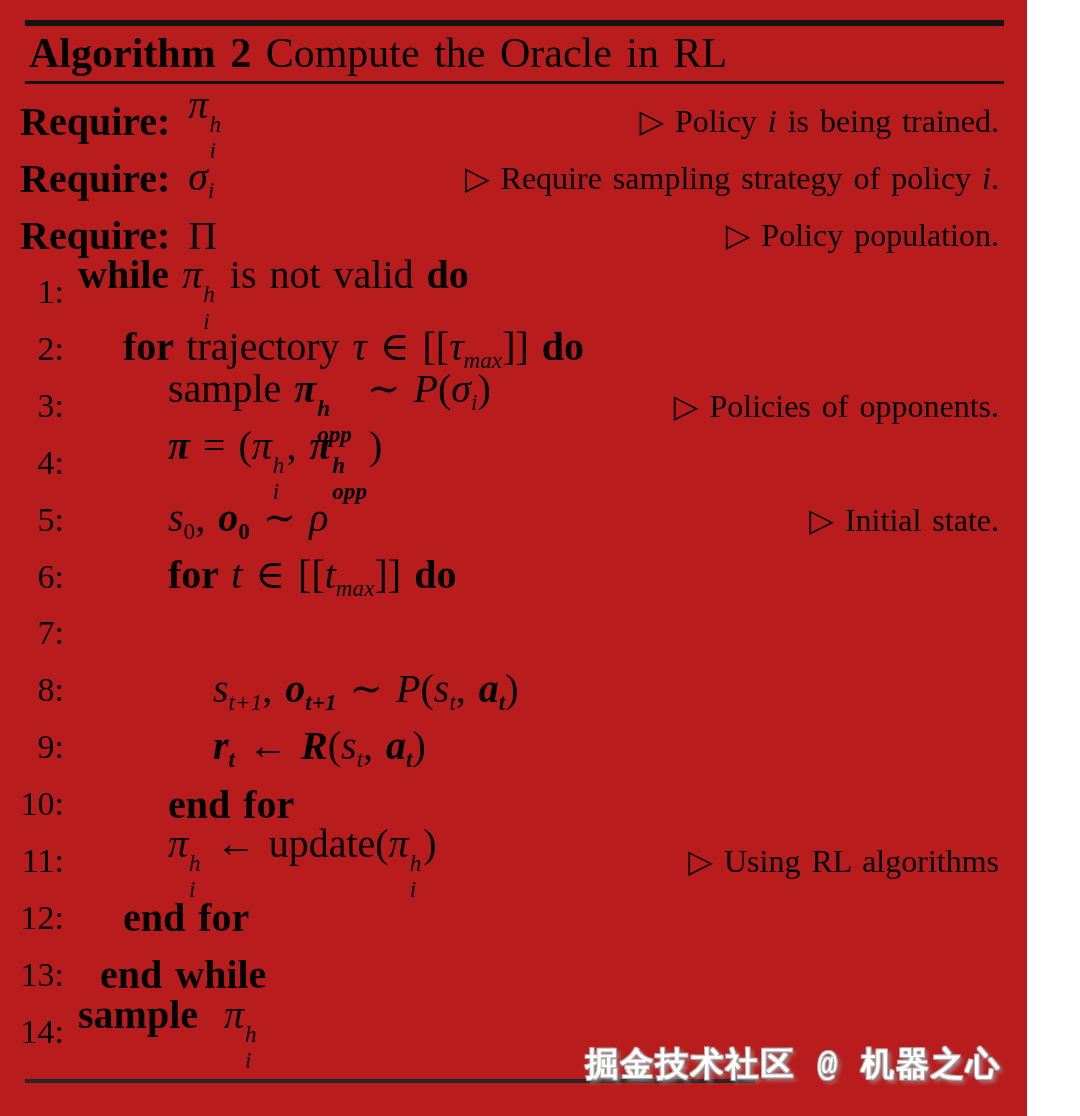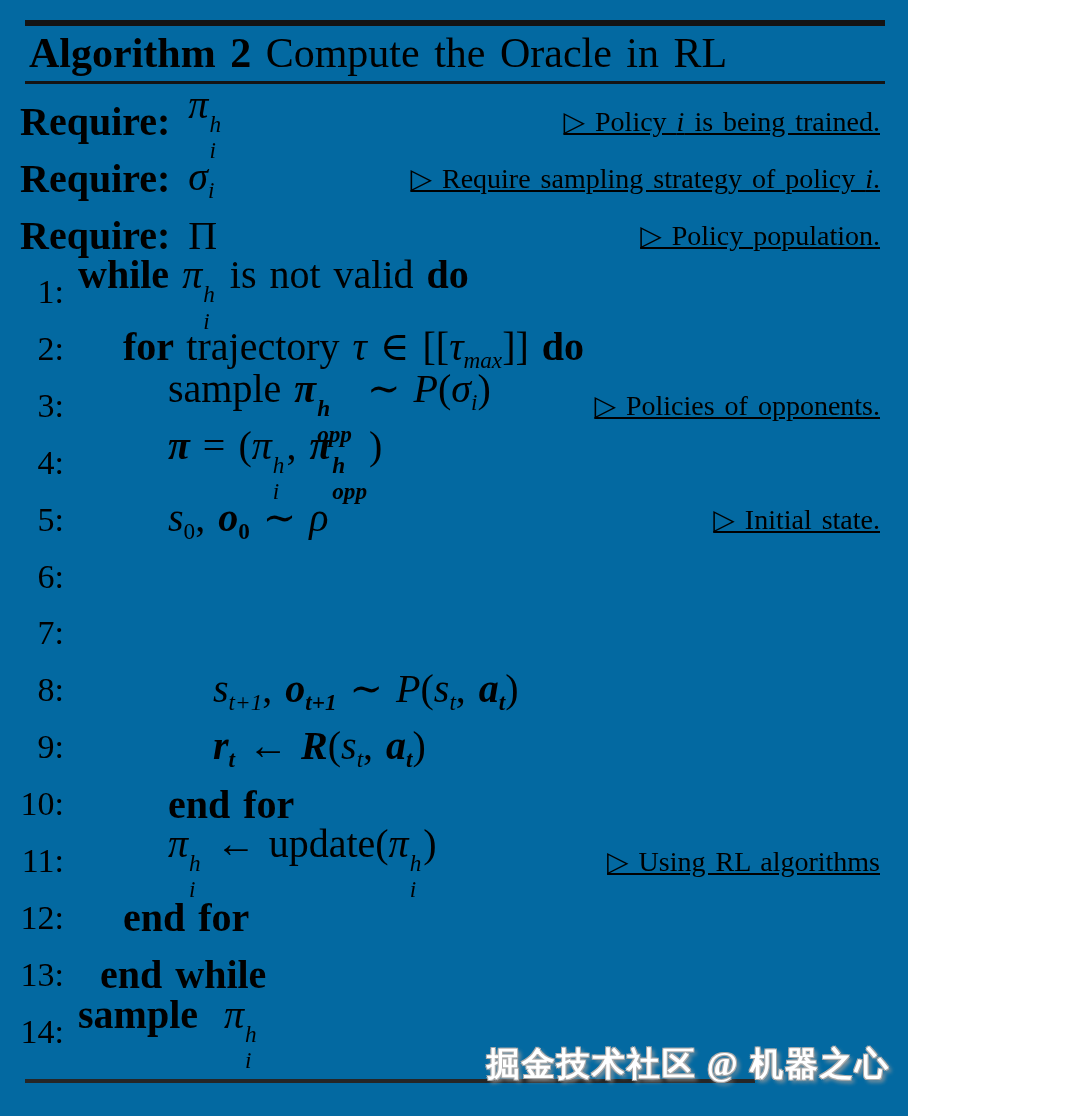--- a/index.html
+++ b/index.html
@@ -2,59 +2,59 @@
 <html><head>
 <meta charset="utf-8">
 <style>
   html,body{margin:0;padding:0;background:#ffffff;}
   body{
     width:1080px;height:1116px;
     font-family:"Liberation Serif","DejaVu Serif","DejaVu Sans",serif;
     color:#000;
     overflow:hidden;
   }
-  .wrap{position:relative;width:908px;height:1116px;background:#0369a1;}
+  .wrap{position:relative;width:1027px;height:1116px;background:#b91c1c;}
 
   .rule{position:absolute;left:25px;right:23px;background:#141414;}
   .rule-top{top:20px;height:6px;}
   .rule-mid{top:81px;height:3px;}
   .rule-bottom{top:1079px;height:4px;right:auto;width:730px;background:#262626;}
 
   .title{
     position:absolute;top:30px;left:29px;right:23px;
     font-size:42px;line-height:46px;white-space:nowrap;word-spacing:4px;
   }
   .title .bold{font-weight:bold;}
 
   .algo-body{position:absolute;top:93px;left:20px;right:28px;}
   .row{display:flex;align-items:center;height:56.9px;white-space:nowrap;}
   .num{flex:none;width:44px;text-align:right;font-size:34px;}
   .req{flex:none;font-weight:bold;font-size:40px;}
   .code{margin-left:14px;font-size:40px;word-spacing:3px;}
   .req + .code{margin-left:18px;}
-  .comment{margin-left:auto;padding-left:20px;font-size:28px;word-spacing:3px;flex:none;text-decoration:underline;}
+  .comment{margin-left:auto;padding-left:20px;font-size:32px;word-spacing:3px;flex:none;}
 
   
   .rm{font-style:normal;font-weight:normal;}
   .kw{font-weight:bold;}
   .b{font-weight:bold;}
   .it{font-style:italic;}
   .bi{font-style:italic;font-weight:bold;}
   .p-sub{font-size:0.58em;vertical-align:-0.35em;word-spacing:1px;}
   .ss{
     display:inline-flex;flex-direction:column;align-items:flex-start;
     font-size:0.58em;line-height:1;vertical-align:-0.6em;margin:0 2px 0 1px;
   }
   .ss .ssup{display:block;margin-bottom:3px;}
   .ss .ssub{display:block;}
 
   .watermark{
-    position:absolute;top:1042px;right:18px;
+    position:absolute;top:1042px;right:26px;
     font-size:33px;font-weight:bold;letter-spacing:2px;white-space:nowrap;
-    font-family:Liberation Serif, serif;
+    font-family:Liberation Mono, monospace;
     color:#ffffff;
     text-shadow:-1px -1px 0 #ababab,1px -1px 0 #ababab,-1px 1px 0 #ababab,
                  1px 1px 0 #ababab,3px 3px 4px #9c9c9c;
     z-index:5;
   }
 </style>
 </head>
 <body>
 
 <div class="wrap">
@@ -112,20 +112,21 @@
             <span class="ssub">opp</span>
           </span><span class="rm">)</span></span>
       </div>
       <div class="row">
         <span class="num">5:</span>
         <span class="code" style="padding-left: 90px;"><span class="it">s</span><span class="rm p-sub">0</span><span class="rm">, </span><span class="bi">o</span><span class="b p-sub">0</span><span class="rm"> ∼ </span><span class="it">ρ</span></span>
         <span class="comment"><span class="rm">▷ Initial state.</span></span>
       </div>
       <div class="row">
         <span class="num">6:</span>
+        <span class="code" style="padding-left: 90px;"><span class="kw">for </span><span class="it">t</span><span class="rm"> ∈ [[</span><span class="it">t</span><span class="it p-sub">max</span><span class="rm">]] </span><span class="kw">do</span></span>
       </div>
       <div class="row">
         <span class="num">7:</span>
       </div>
       <div class="row">
         <span class="num">8:</span>
         <span class="code" style="padding-left: 135px;"><span class="it">s</span><span class="it p-sub">t+1</span><span class="rm">, </span><span class="bi">o</span><span class="bi p-sub">t+1</span><span class="rm"> ∼ </span><span class="it">P</span><span class="rm">(</span><span class="it">s</span><span class="it p-sub">t</span><span class="rm">, </span><span class="bi">a</span><span class="bi p-sub">t</span><span class="rm">)</span></span>
       </div>
       <div class="row">
         <span class="num">9:</span>

